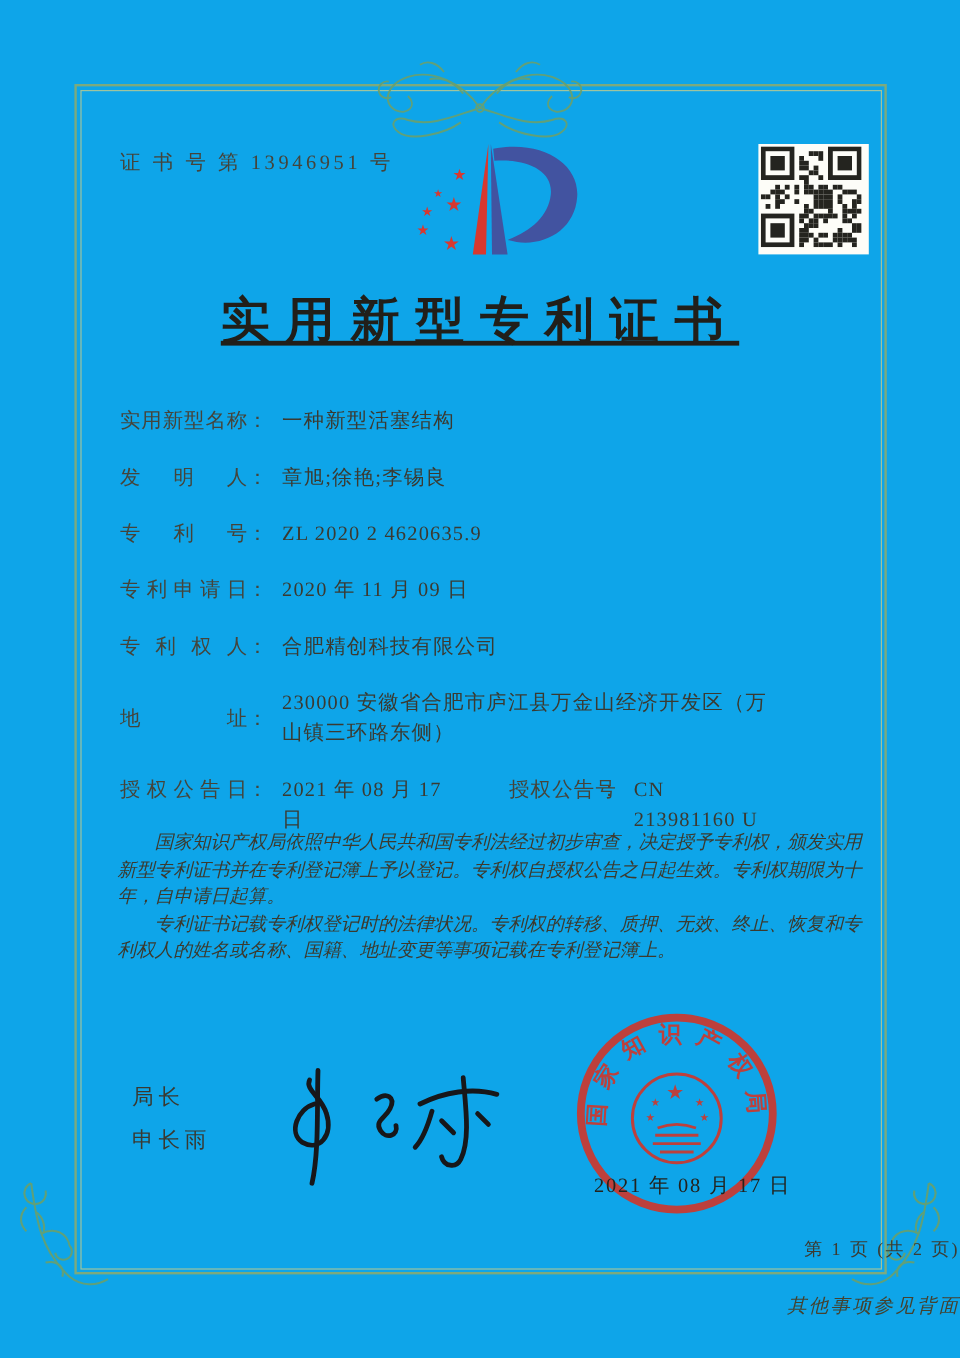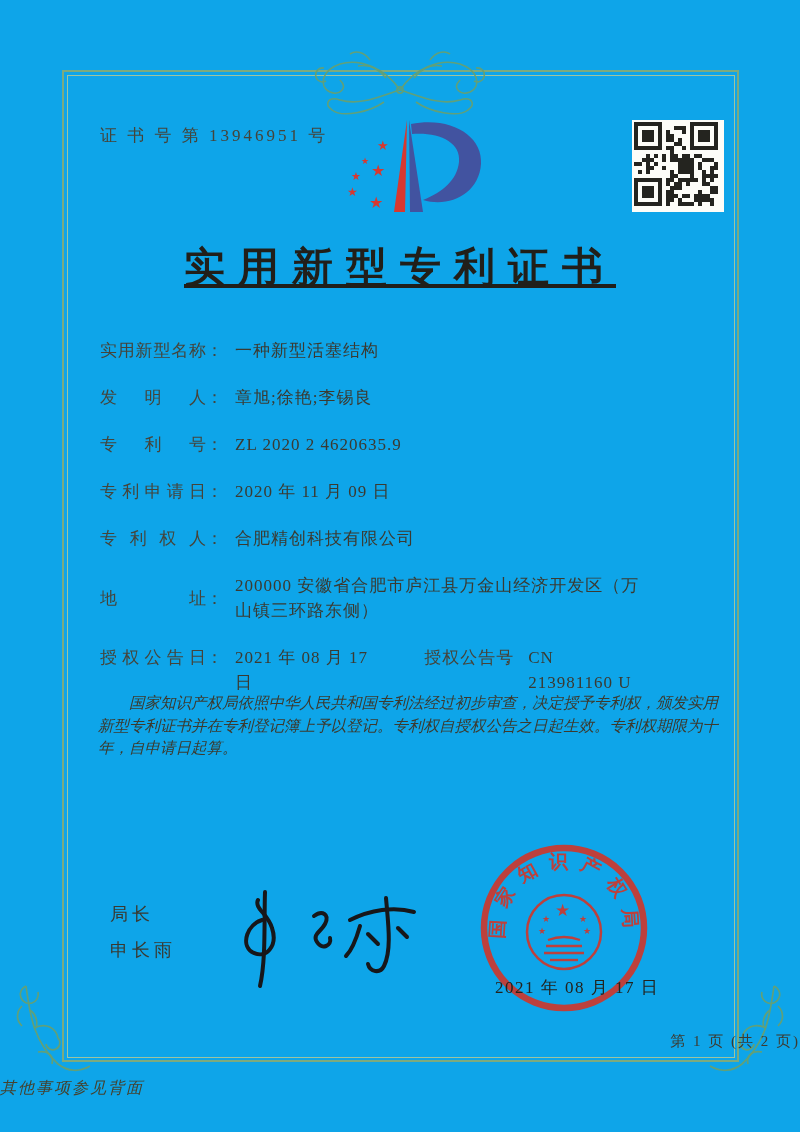--- a/index.html
+++ b/index.html
@@ -20,21 +20,21 @@
   .grant-row{display:flex;align-items:baseline;line-height:25px;margin-top:21px;}
   .grant2{margin-left:56px;display:flex;align-items:baseline;}
   .grant2 .flabel{min-width:0;letter-spacing:1px;}
   .paras{position:absolute;left:98px;top:692px;width:620px;font-size:15.5px;line-height:22.5px;color:#3c3a2e;font-style:italic;}
   .paras p{margin:0;text-indent:2em;}
   .signer{position:absolute;left:110px;top:896px;font-size:18px;line-height:36px;letter-spacing:4px;color:#3a3930;}
   .signature{position:absolute;left:218px;top:882px;width:230px;height:110px;}
   .seal{position:absolute;left:478px;top:842px;width:172px;height:172px;opacity:.92;}
   .seal-date{position:absolute;left:495px;top:976px;font-size:17px;letter-spacing:1.5px;color:#23221d;}
   .page-num{position:absolute;left:0;top:1032px;width:100%;text-align:right;font-size:15px;letter-spacing:2px;color:#3c3b31;}
-  .back-note{position:absolute;left:0;top:1078px;width:100%;text-align:left;font-size:16px;letter-spacing:2px;color:#44422f;font-style:italic;}
+  .back-note{position:absolute;left:0;top:1078px;width:100%;text-align:right;font-size:16px;letter-spacing:2px;color:#44422f;font-style:italic;}
   .ornament-top{position:absolute;left:280px;top:40px;width:240px;height:90px;}
   .corner{position:absolute;width:84px;height:104px;}
   .corner.bl{left:14px;top:980px;}
   .corner.br{right:14px;top:980px;transform:scaleX(-1);}
   svg{display:block;}
 </style>
 </head>
 <body>
 
 <div class="page">
@@ -257,36 +257,37 @@
       <span class="fvalue">2020 年 11 月 09 日</span>
     </div>
     <div class="frow">
       <span class="flabel">专利权人</span>
         <span class="fcolon">：</span>
       <span class="fvalue">合肥精创科技有限公司</span>
     </div>
     <div class="frow">
       <span class="flabel">地址</span>
         <span class="fcolon">：</span>
-      <span class="fvalue">200000 安徽省合肥市庐江县万金山经济开发区（万山镇三环路东侧）</span>
+      <span class="fvalue">230000 安徽省合肥市庐江县万金山经济开发区（万山镇三环路东侧）</span>
     </div>
     <div class="grant-row">
       <span class="flabel">授权公告日</span>
         <span class="fcolon">：</span>
       <span class="fvalue">2021 年 08 月 17 日</span>
       <span class="grant2">
         <span class="flabel">授权公告号</span>
           <span class="fcolon">：</span>
         <span class="fvalue">CN 213981160 U</span>
       </span>
     </div>
   </div>
 
   <div class="paras">
     <p>国家知识产权局依照中华人民共和国专利法经过初步审查，决定授予专利权，颁发实用新型专利证书并在专利登记簿上予以登记。专利权自授权公告之日起生效。专利权期限为十年，自申请日起算。</p>
+    <p>专利证书记载专利权登记时的法律状况。专利权的转移、质押、无效、终止、恢复和专利权人的姓名或名称、国籍、地址变更等事项记载在专利登记簿上。</p>
   </div>
 
   <div class="signer">
     <div>局长</div>
     <div>申长雨</div>
   </div>
 
   <svg class="signature" viewBox="0 0 230 110">
     <g fill="none" stroke="#17171a" stroke-width="4" stroke-linecap="round">
       <path d="M44,38 C30,42 22,62 34,70 C48,78 60,64 54,46 C50,32 36,26 40,18"></path>

